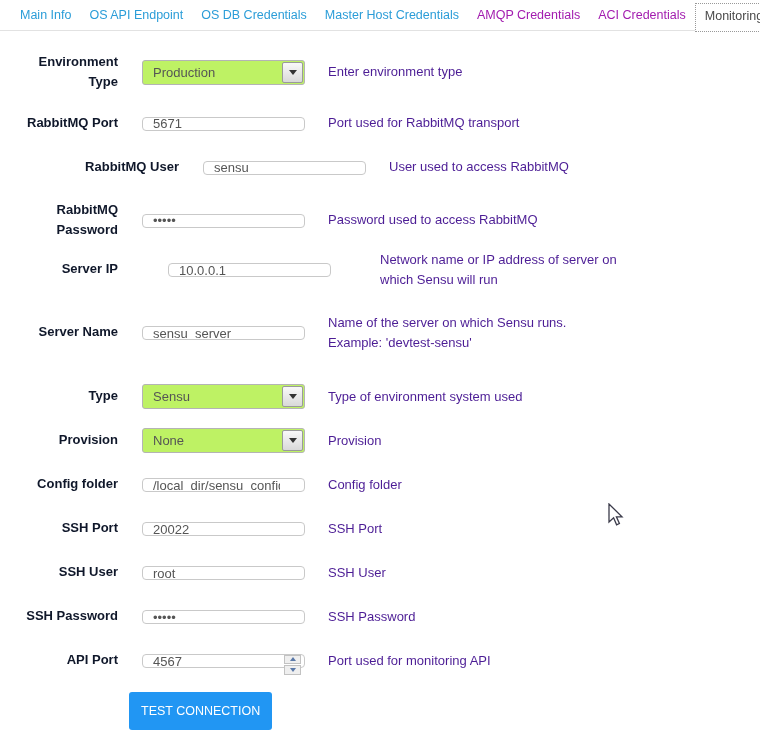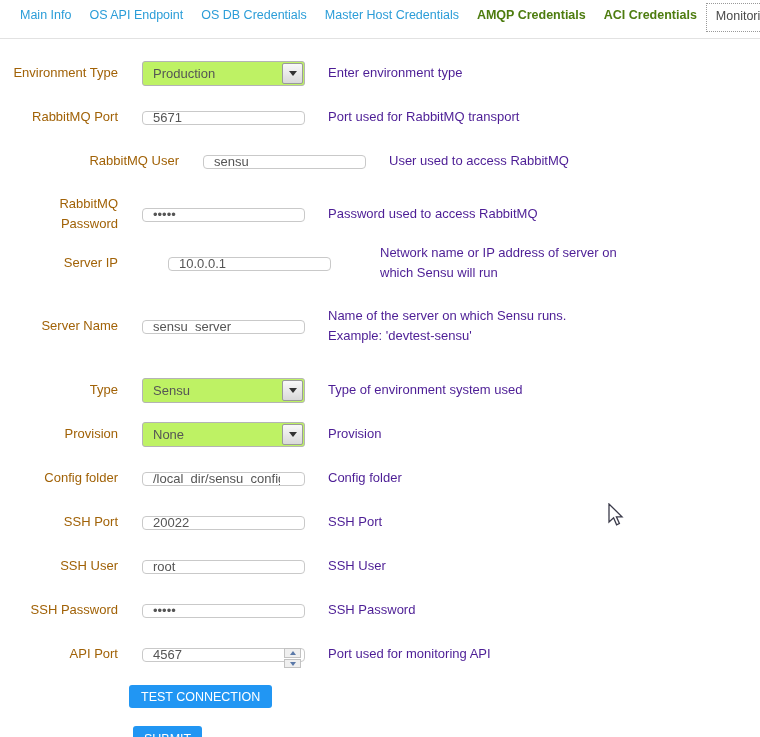--- a/index.html
+++ b/index.html
@@ -1,34 +1,34 @@
 <!DOCTYPE html>
 <html><head>
 <meta charset="utf-8">
 <style>
   * { box-sizing: border-box; margin: 0; padding: 0; }
   html, body { width: 760px; background: #fff; font-family: "Liberation Sans", sans-serif; }
   body { position: relative; height: 737px; overflow: hidden; }
 
   
-  .tabbar { display: flex; align-items: flex-end; padding: 2px 10px 8px 11px; border-bottom: 1px solid #e2e2e2; }
+  .tabbar { display: flex; align-items: flex-end; padding: 2px 10px 0 11px; border-bottom: 1px solid #e2e2e2; }
   .tab { padding: 6px 9px 8px; font-size: 12.5px; white-space: nowrap; cursor: pointer; }
   .tab.link   { color: #2b9dd8; }
-  .tab.muted  { color: #4d7c0f; font-weight: bold; }
+  .tab.muted  { color: #a21caf; }
   .tab.active { color: #4a4a4a; border: 1px dotted #999; margin-bottom: -2px; background: #fff; padding: 5px 9px 8px; }
 
   
   .form { padding-top: 21px; }
   .row { display: flex; align-items: center; min-height: 26px; margin-bottom: 18px; }
   .row:nth-child(3) { margin-bottom: 11px; justify-content: center; }
   .row:nth-child(4) { margin-bottom: 9px; margin-top: 20px; }
   .row:nth-child(5) { margin-bottom: 23px; gap: 26px; }
   .row:nth-child(6) { margin-bottom: 31px; }
 
-  .lbl { width: 110px; margin-left: 8px; text-align: right; font-weight: normal; font-size: 13px; color: #a16207; line-height: 1.55; }
+  .lbl { width: 110px; margin-left: 8px; text-align: right; font-weight: bold; font-size: 13px; color: #0f172a; line-height: 1.55; }
   .ctl { width: 163px; margin-left: 24px; flex-shrink: 0; }
   .help { margin-left: 23px; font-size: 13px; color: #4c1d95; line-height: 20px; white-space: pre-line; width: 310px; }
 
   
   .combo { position: relative; display: none; height: 25px; width: 163px; border: 1px solid #b4b4b4; border-radius: 3px; background: #bef264; align-items: center; cursor: default; }
   .row.control-select .combo { display: flex; }
   .combo-value { padding-left: 10px; font-size: 13px; color: #555; }
   .combo-btn { position: absolute; right: 1px; top: 1px; bottom: 1px; width: 21px; border: 1px solid #9a9a9a; border-radius: 2px; background: linear-gradient(#f9f9f9, #d9d9d9); display: flex; align-items: center; justify-content: center; cursor: pointer; }
   .tri-down { width: 0; height: 0; border-left: 4px solid transparent; border-right: 4px solid transparent; border-top: 5px solid #333; }
 
@@ -36,21 +36,21 @@
   .input-wrap { position: relative; display: block; }
   .input-wrap input { width: 163px; height: 14px; border: 1px solid #c9c9c9; border-radius: 4px; padding: 0 24px 0 10px; font-family: "Liberation Sans", sans-serif; font-size: 13px; color: #555; outline: none; }
   .spinner { position: absolute; right: 4px; top: 3px; display: none; flex-direction: column; gap: 1px; }
   .row.control-number .spinner { display: flex; }
   .spin { width: 17px; height: 9.5px; border: 1px solid #c2c2c2; background: #efefef; display: flex; align-items: center; justify-content: center; cursor: pointer; }
   .tri-up-s   { width: 0; height: 0; border-left: 3.5px solid transparent; border-right: 3.5px solid transparent; border-bottom: 4px solid #5a78a8; }
   .tri-dn-s   { width: 0; height: 0; border-left: 3.5px solid transparent; border-right: 3.5px solid transparent; border-top: 4px solid #5a78a8; }
 
   
   .btn { display: inline-block; border: none; background: #2196f3; color: #fff; font-family: "Liberation Sans", sans-serif; font-size: 12.5px; border-radius: 3px; cursor: pointer; }
-  .btn-test { margin: 0 0 18px 129px; height: 23px; padding: 0 12px; }
+  .btn-test { margin: 0 0 18px 129px; height: 38px; padding: 0 12px; }
   .btn-submit { margin-left: 133px; height: 25px; padding: 0 11px; }
 
   
   .cursor { position: absolute; left: 607px; top: 503px; pointer-events: none; }
 </style>
 </head>
 <body>
 
 <div class="tabbar" id="tabbar">
   <span class="tab link">Main Info</span>

